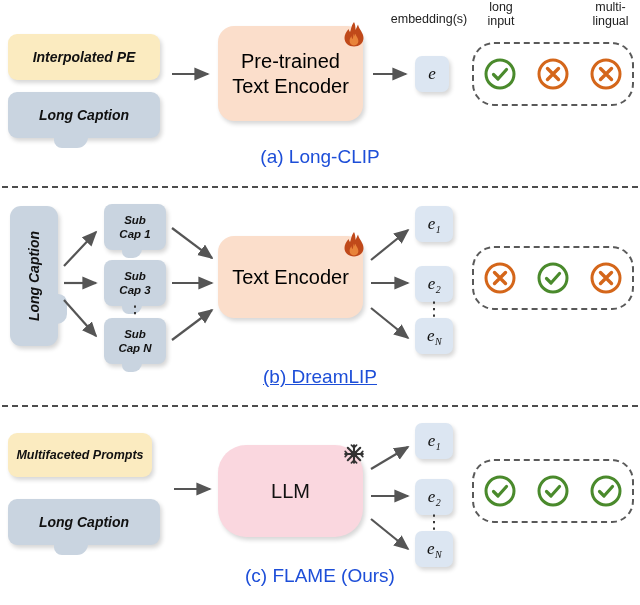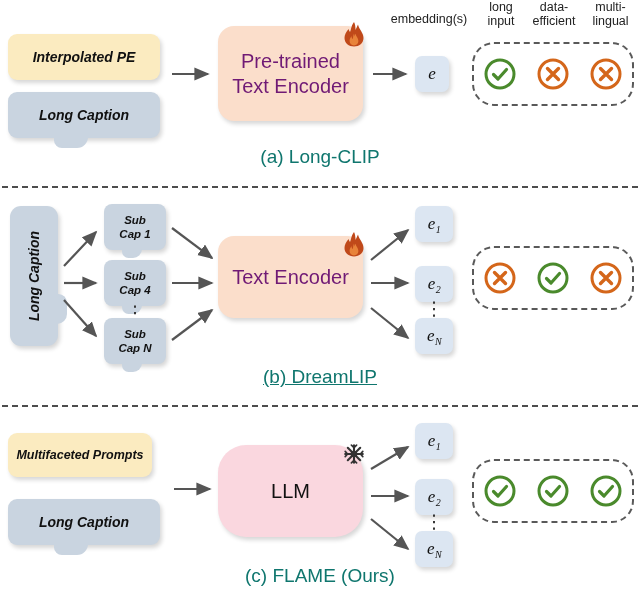--- a/index.html
+++ b/index.html
@@ -78,21 +78,21 @@
     background: #C9D4E0;
     border-bottom-left-radius: 10px;
     border-bottom-right-radius: 14px;
   }
   .tail.small { left: 18px; width: 20px; height: 9px; bottom: -8px; }
 
   .box-encoder {
     border-radius: 16px;
     background: #FBDECB;
     font-size: 20px;
-    color: #701a75;
+    color: #000000;
     line-height: 25px;
   }
   .box-llm {
     border-radius: 28px;
     background: #FAD7DF;
     font-size: 20px;
     color: #111;
   }
   .box-sub {
     border-radius: 8px;
@@ -152,44 +152,40 @@
   .arrows { position: absolute; inset: 0; pointer-events: none; }
 
   
   .badge { position: absolute; }
   .flame { top: -6px; right: -4px; }
   .snow  { top: -2px; right: -2px; }
 
   
   .cap {
     position: absolute; width: 640px; text-align: center;
-    font-size: 19px; color: #0f766e;
+    font-size: 19px; color: #1d4ed8;
   }
 
   .dots {
     position: absolute; text-align: center;
     font-size: 19px; color: #333; letter-spacing: 0; line-height: 10px;
   }
 </style>
 </head>
 <body>
 
 <div class="figure">
 
   <div class="headers">
     <div class="hdr hdr-emb">
       <span class="ln">embedding(s)</span>
     </div>
     <div class="hdr hdr-long">
       <span class="ln">long</span>
       <span class="ln">input</span>
-    </div>
-    <div class="hdr hdr-data">
-      <span class="ln">data-</span>
-      <span class="ln">efficient</span>
     </div>
     <div class="hdr hdr-multi">
       <span class="ln">multi-</span>
       <span class="ln">lingual</span>
     </div>
   </div>
 
   <div class="panel panel-a">
 
     <div class="box box-prompt" style="left:8px; top:16px; width:152px; height:46px;justify-content:center;">
@@ -262,21 +258,21 @@
     </div>
 
     <div class="box box-sub" style="left:104px; top:16px; width:62px; height:46px; flex-direction:column;">
       <span>Sub</span>
       <span>Cap 1</span>
       <i class="tail small"></i>
     </div>
 
     <div class="box box-sub" style="left:104px; top:72px; width:62px; height:46px; flex-direction:column;">
       <span>Sub</span>
-      <span>Cap 4</span>
+      <span>Cap 3</span>
       <i class="tail small"></i>
     </div>
 
     <div class="dots" style="left:104px; top:120px; width:62px;">
       <span>⋮</span>
     </div>
 
     <div class="box box-sub" style="left:104px; top:130px; width:62px; height:46px; flex-direction:column;">
       <span>Sub</span>
       <span>Cap N</span>

